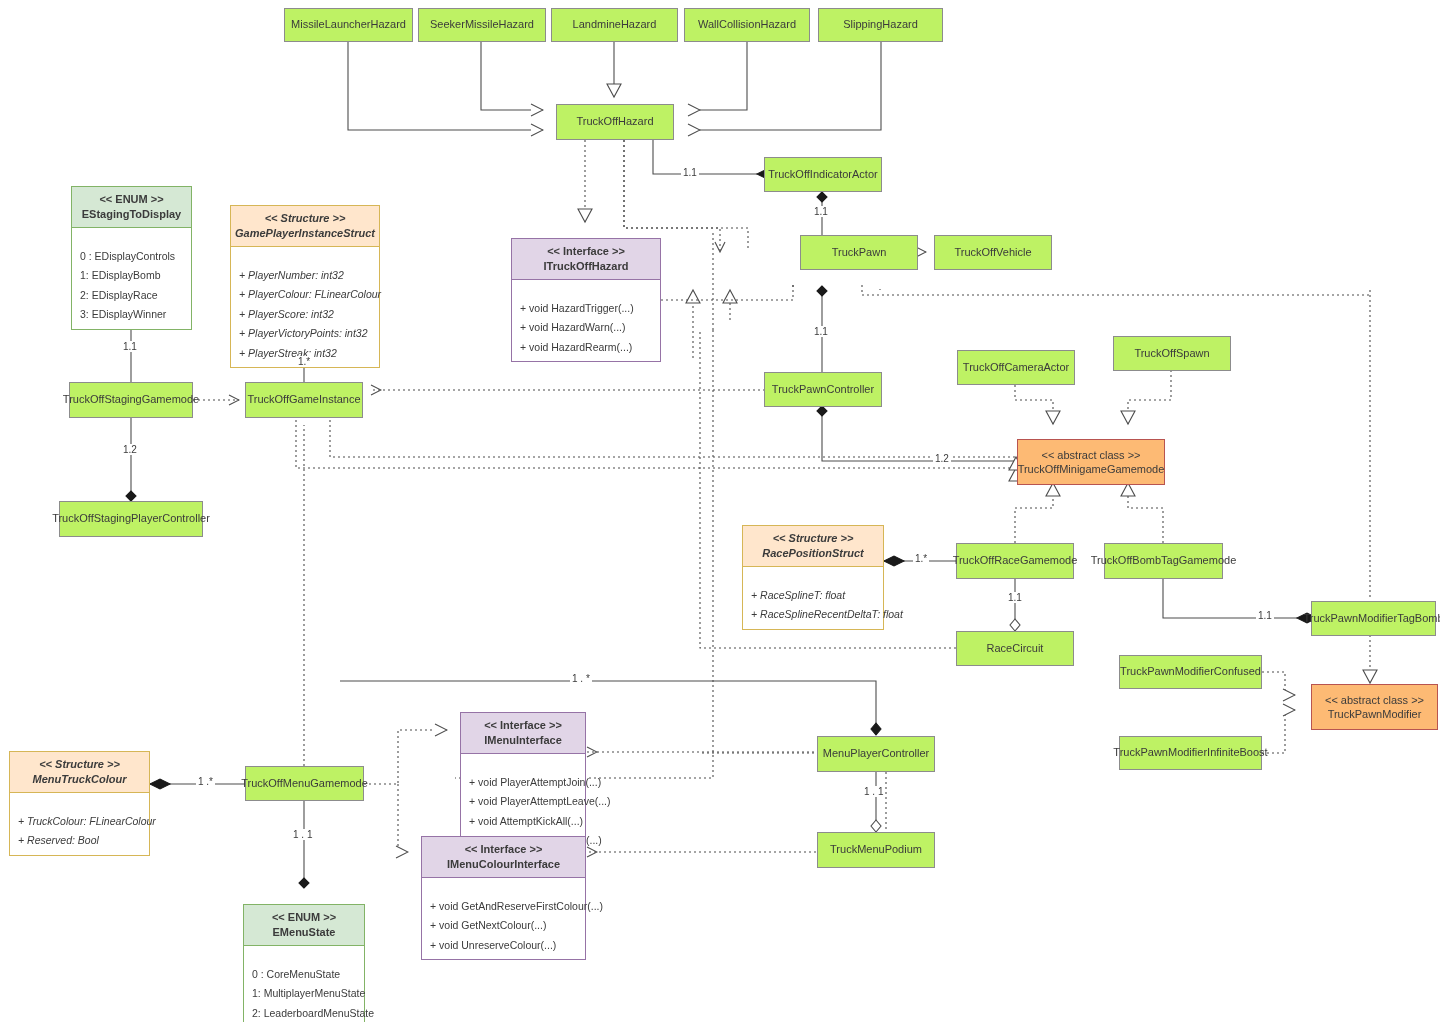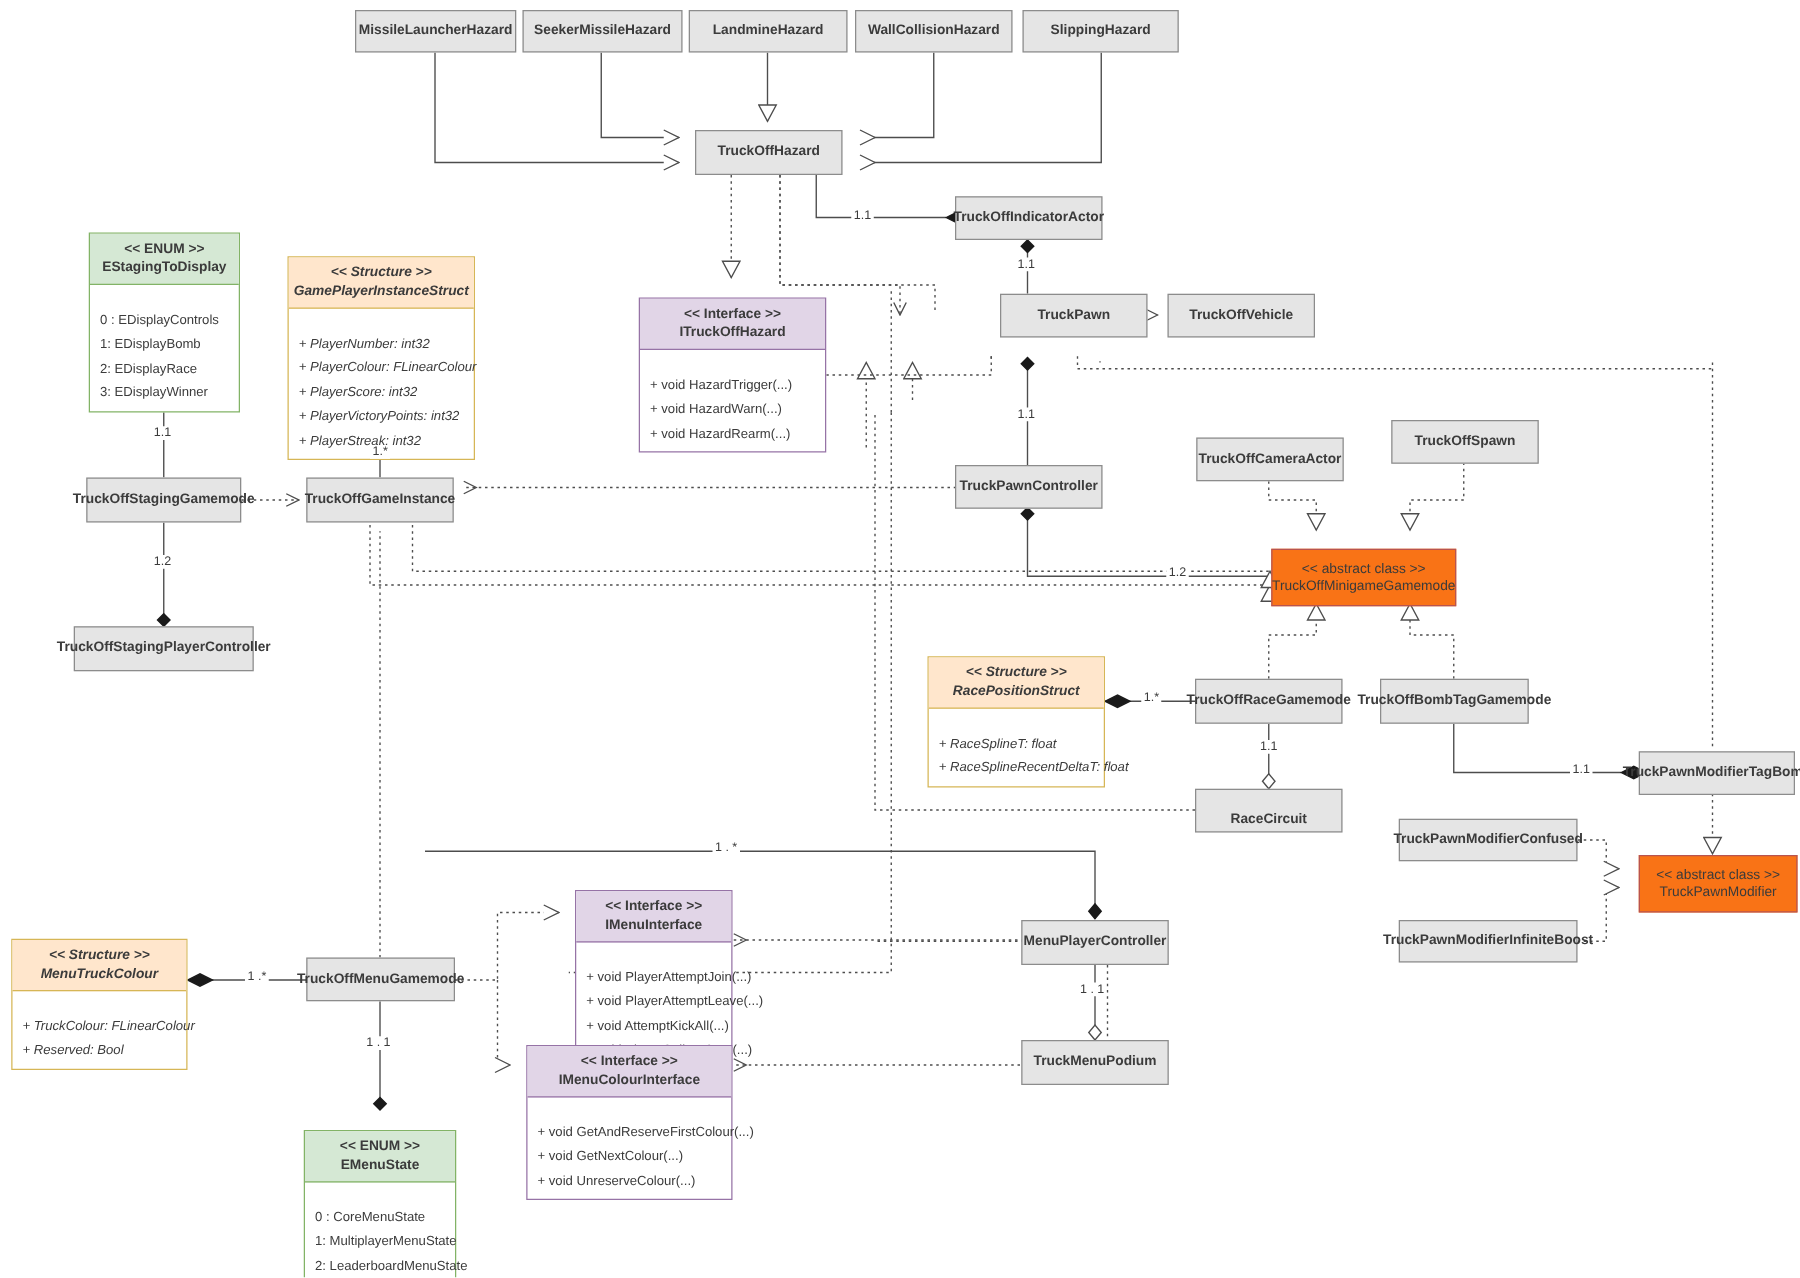--- a/index.html
+++ b/index.html
@@ -1,39 +1,39 @@
 <!DOCTYPE html>
 <html><head>
 <meta charset="utf-8">
 <style>
   html,body{margin:0;padding:0;background:#ffffff;}
   body{font-family:"Liberation Sans",sans-serif;}
   #canvas{position:relative;width:1440px;height:1022px;background:#ffffff;overflow:hidden;}
   svg#wires{position:absolute;left:0;top:0;width:1440px;height:1022px;pointer-events:none;}
 
-  .node{position:absolute;box-sizing:border-box;border:1px solid #8c8c8c;background:#e5e5e5;
+  .node{position:absolute;box-sizing:border-box;border:1px solid #8c8c8c;background:#bef264;
         display:flex;align-items:center;justify-content:center;text-align:center;
-        font-size:11px;color:#3b3b3b;line-height:1.25;padding:2px 15px;font-weight:bold;}
+        font-size:11px;color:#3b3b3b;line-height:1.25;padding:2px 15px;}
 
   .cbox{position:absolute;box-sizing:border-box;border:1px solid #8c8c8c;background:#ffffff;}
   .cbox .hdr{box-sizing:border-box;text-align:center;font-size:11px;font-weight:bold;
              color:#3b3b3b;line-height:1.35;padding:5px 4px;border-bottom:1px solid #8c8c8c;}
   .cbox .hdr .st{font-weight:bold;display:block;}
   .cbox .hdr .nm{font-weight:bold;display:block;}
   .cbox .body{padding:3px 0 4px 0;margin-top:16px;}
   .cbox .row{font-size:10.5px;color:#3b3b3b;padding:4px 8px;line-height:1.1;white-space:nowrap;}
 
   
   .enum{border-color:#82b366;}
   .enum .hdr{background:#d5e8d4;border-bottom-color:#82b366;}
   .struct{border-color:#d6b656;font-style:italic;}
   .struct .hdr{background:#ffe6cc;border-bottom-color:#d6b656;}
   .iface{border-color:#9673a6;}
   .iface .hdr{background:#e1d5e7;border-bottom-color:#9673a6;}
-  .abst{border:1px solid #b85450;background:#f97316;display:flex;align-items:center;
+  .abst{border:1px solid #b85450;background:#fdba74;display:flex;align-items:center;
         justify-content:center;text-align:center;font-size:11px;color:#3b3b3b;line-height:1.3;}
 
   .lbl{position:absolute;font-size:10px;color:#3b3b3b;background:#ffffff;padding:0 2px;
        white-space:nowrap;}
 </style>
 </head>
 <body>
 
 <div id="canvas">
 
@@ -229,21 +229,21 @@
   </div>
 
   <div class="node" style="left:956px;top:543px;width:118px;height:36px;">
     <span>TruckOffRaceGamemode</span>
   </div>
 
   <div class="node" style="left:1104px;top:543px;width:119px;height:36px;">
     <span>TruckOffBombTagGamemode</span>
   </div>
 
-  <div class="node" style="left:956px;top:631px;width:118px;height:35px;align-items:flex-end;">
+  <div class="node" style="left:956px;top:631px;width:118px;height:35px;">
     <span>RaceCircuit</span>
   </div>
 
   <div class="node" style="left:1311px;top:601px;width:125px;height:35px;">
     <span>TruckPawnModifierTagBomb</span>
   </div>
 
   <div class="node" style="left:1119px;top:655px;width:143px;height:34px;">
     <span>TruckPawnModifierConfused</span>
   </div>

